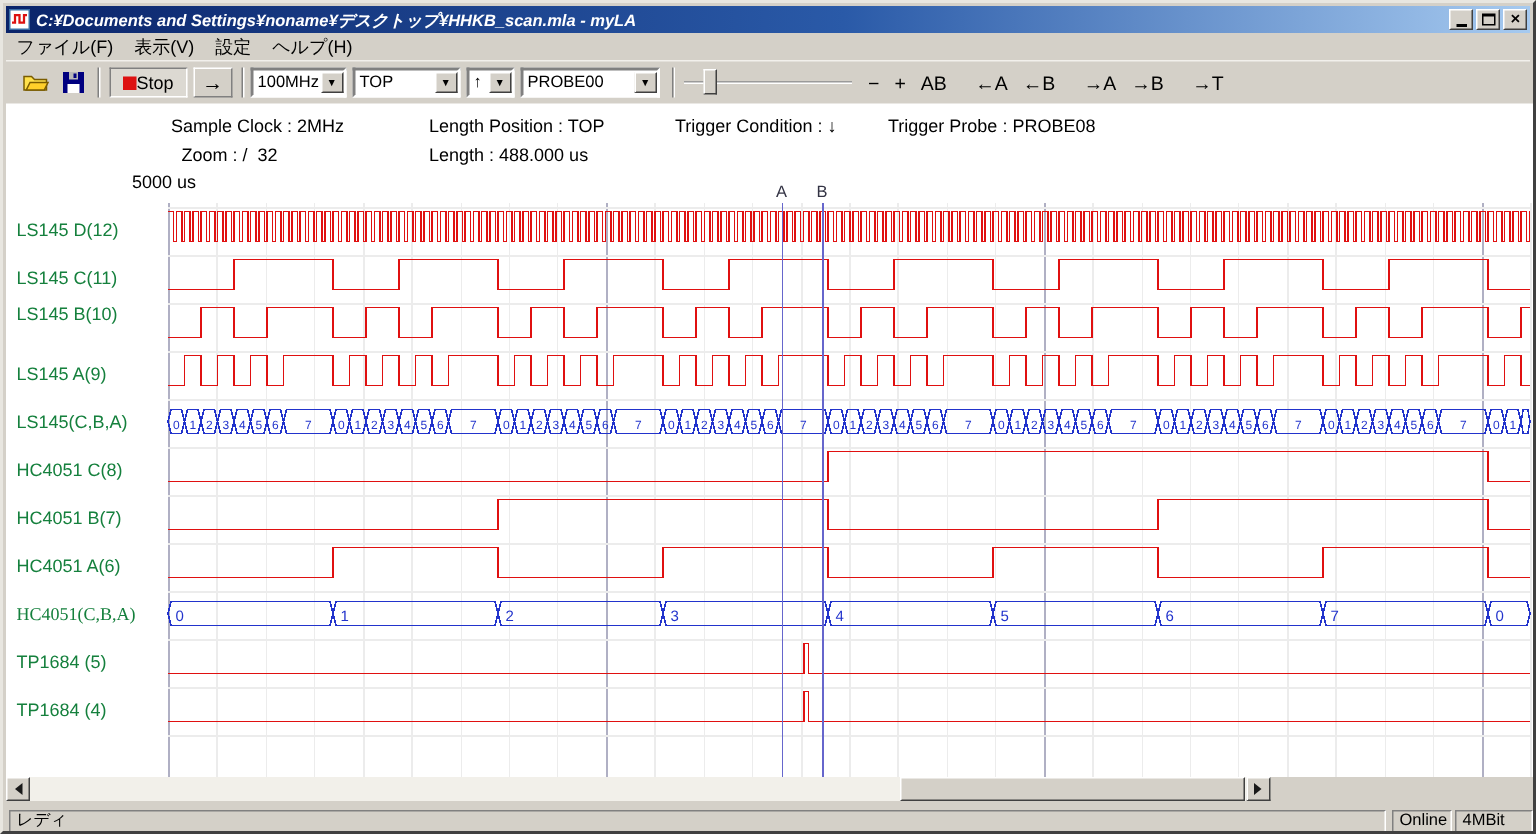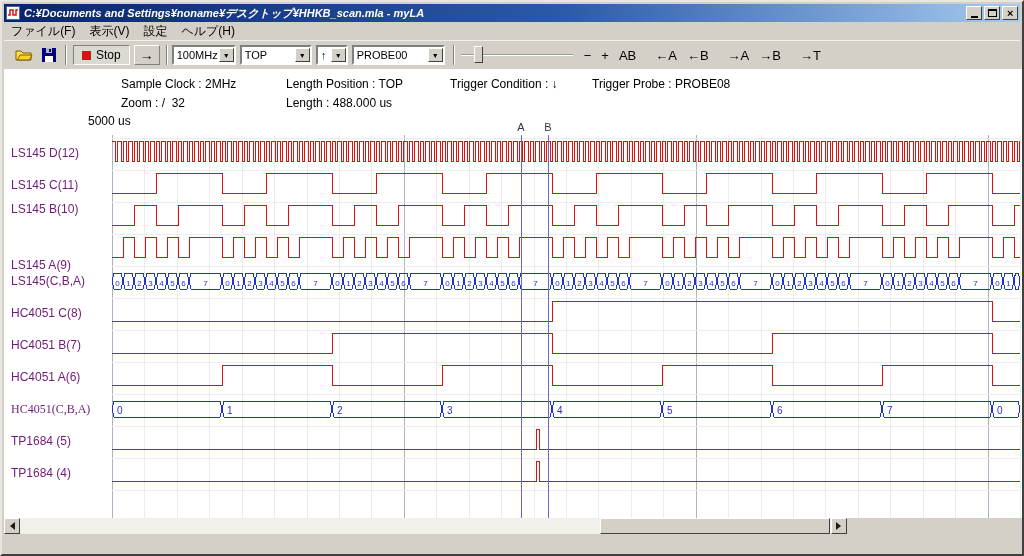--- a/index.html
+++ b/index.html
@@ -23,41 +23,41 @@
   .glyph-max{width:9px;height:8px;border:1px solid #000;border-top:2px solid #000;}
   .glyph-close{font-size:11px;font-weight:bold;line-height:10px;}
   
   .menubar{position:absolute;left:2px;top:20px;right:2px;height:18px;display:flex;align-items:center;font-size:12px;}
   .menu-item{padding:1px 7px;}
   
   .toolbar{position:absolute;left:2px;top:38px;right:2px;height:29px;
     border-top:1px solid #f2f0ec;display:flex;align-items:center;padding-left:7px;}
   .tool-sep{width:2px;height:20px;border-left:1px solid #808080;border-right:1px solid #fff;margin:0 4px;}
   .icon-btn{width:25px;height:22px;display:flex;align-items:center;justify-content:center;}
-  .stop-btn{display:flex;align-items:center;gap:5px;height:20px;padding:0 8px;margin:0 2px;
+  .stop-btn{display:flex;align-items:center;height:20px;padding:0 8px;margin:0 2px;
     border:1px solid;border-color:#808080 #fff #fff #808080;background:#dcd9d2;font-size:12px;}
   .stop-sq{width:9px;height:9px;background:#dd1111;}
   .run-btn{width:26px;height:20px;margin:0 2px;border:1px solid;border-color:#fff #808080 #808080 #fff;
     background:#d4d0c8;font-size:14px;font-weight:bold;display:flex;align-items:center;justify-content:center;}
   .combo{display:flex;height:20px;border:2px solid;border-color:#808080 #fff #fff #808080;background:#fff;
     align-items:center;margin-right:4px;}
   .combo .val{font-size:11px;padding:0 3px;flex:1;white-space:nowrap;overflow:hidden;}
   .combo .drop{width:15px;height:14px;background:#d4d0c8;border:1px solid;border-color:#fff #404040 #404040 #fff;
     display:flex;align-items:center;justify-content:center;font-size:7px;flex:none;}
   .slider{position:relative;width:112px;height:22px;margin:0 6px 0 2px;}
   .slider .track{position:absolute;left:0;right:0;top:10px;height:2px;background:#9a9a9a;border-bottom:1px solid #fff;}
   .slider .thumb{position:absolute;left:13px;top:2px;width:9px;height:17px;background:#d4d0c8;
     border:1px solid;border-color:#fff #404040 #404040 #fff;}
   .tbtn{padding:1px 5px;font-size:13px;background:none;border:none;font-family:"Liberation Sans",sans-serif;}
   .gap8{margin-left:9px;}
   
   .client{position:absolute;left:2px;top:67px;width:1020px;height:449px;background:#fff;overflow:hidden;}
   .info-text{position:absolute;font-size:12px;color:#000;white-space:pre;}
   .timebase{position:absolute;left:84px;top:45px;font-size:12px;color:#000;}
-  .ch-label{position:absolute;left:7px;font-size:12px;color:#701a75;white-space:nowrap;height:16px;line-height:16px;}
+  .ch-label{position:absolute;left:7px;font-size:12px;color:#15803d;white-space:nowrap;height:16px;line-height:16px;}
   #wave-svg{position:absolute;left:0;top:0;}
   
   .hscroll{position:absolute;left:2px;top:516px;width:843px;height:16px;background:#f2f0ea;}
   .sb-btn{position:absolute;top:0;width:16px;height:16px;background:#d4d0c8;border:1px solid;
     border-color:#fff #404040 #404040 #fff;display:flex;align-items:center;justify-content:center;}
   .sb-left{left:0;} .sb-right{right:0;}
   .tri-l{width:0;height:0;border:4px solid transparent;border-right:5px solid #1a1a1a;margin-right:3px;}
   .tri-r{width:0;height:0;border:4px solid transparent;border-left:5px solid #1a1a1a;margin-left:3px;}
   .sb-thumb{position:absolute;left:596px;top:0;width:230px;height:16px;background:#d4d0c8;border:1px solid;
     border-color:#fff #404040 #404040 #fff;}
@@ -353,47 +353,52 @@
         <path d="M 988 340 L 990 332 L 1014 332 L 1016 340 L 1014 348 L 990 348 Z" fill="none" stroke="#2233cc" stroke-width="1"></path>
         <text x="993" y="345" text-anchor="start" font-size="10" fill="#2233cc">0</text>
         <path d="M 108 380 L 532 380 L 532 360 L 535 360 L 535 380 L 1016 380" fill="none" stroke="#e01010" stroke-width="1"></path>
         <path d="M 108 412 L 532 412 L 532 392 L 535 392 L 535 412 L 1016 412" fill="none" stroke="#e01010" stroke-width="1"></path>
         <line x1="517.5" y1="66" x2="517.5" y2="449" stroke="#6666cc"></line>
         <text x="517" y="62" text-anchor="middle" font-size="11" fill="#333344">A</text>
         <line x1="544.5" y1="66" x2="544.5" y2="449" stroke="#6666cc"></line>
         <text x="544" y="62" text-anchor="middle" font-size="11" fill="#333344">B</text>
       </svg>
 
-    <div class="info-text" style="left:117px;top:8px">Sample Clock : 2MHz</div>
+    <div class="info-text" style="left:110px;top:8px">Sample Clock : 2MHz</div>
     <div class="info-text" style="left:282px;top:8px">Length Position : TOP</div>
     <div class="info-text" style="left:446px;top:8px">Trigger Condition : ↓</div>
     <div class="info-text" style="left:588px;top:8px">Trigger Probe : PROBE08</div>
     <div class="info-text" style="left:117px;top:27px">Zoom : /  32</div>
     <div class="info-text" style="left:282px;top:27px">Length : 488.000 us</div>
     <div class="timebase">5000 us</div>
 
     <div id="channel-labels">
         <div class="ch-label" style="top: 76px;">LS145 D(12)</div>
         <div class="ch-label" style="top: 108px;">LS145 C(11)</div>
         <div class="ch-label" style="top: 132px;">LS145 B(10)</div>
-        <div class="ch-label" style="top: 172px; margin-top: 16px;">LS145 A(9)</div>
+        <div class="ch-label" style="top: 172px;">LS145 A(9)</div>
         <div class="ch-label" style="top: 204px;">LS145(C,B,A)</div>
         <div class="ch-label" style="top: 236px;">HC4051 C(8)</div>
         <div class="ch-label" style="top: 268px;">HC4051 B(7)</div>
         <div class="ch-label" style="top: 300px;">HC4051 A(6)</div>
         <div class="ch-label" style="top: 332px; font-family: Liberation Serif, serif;">HC4051(C,B,A)</div>
         <div class="ch-label" style="top: 364px;">TP1684 (5)</div>
         <div class="ch-label" style="top: 396px;">TP1684 (4)</div>
       </div>
   </div>
 
   <div class="hscroll">
     <span class="sb-btn sb-left">
         <span class="tri-l"></span>
       </span>
     <span class="sb-thumb"></span>
     <span class="sb-btn sb-right">
         <span class="tri-r"></span>
       </span>
   </div>
 
+  <div class="statusbar">
+    <span class="status-panel" style="left:2px;width:918px">レディ</span>
+    <span class="status-panel" style="left:924px;width:40px">Online</span>
+    <span class="status-panel" style="left:966px;width:52px">4MBit</span>
+  </div>
 
 </div>
 
 </body></html>

